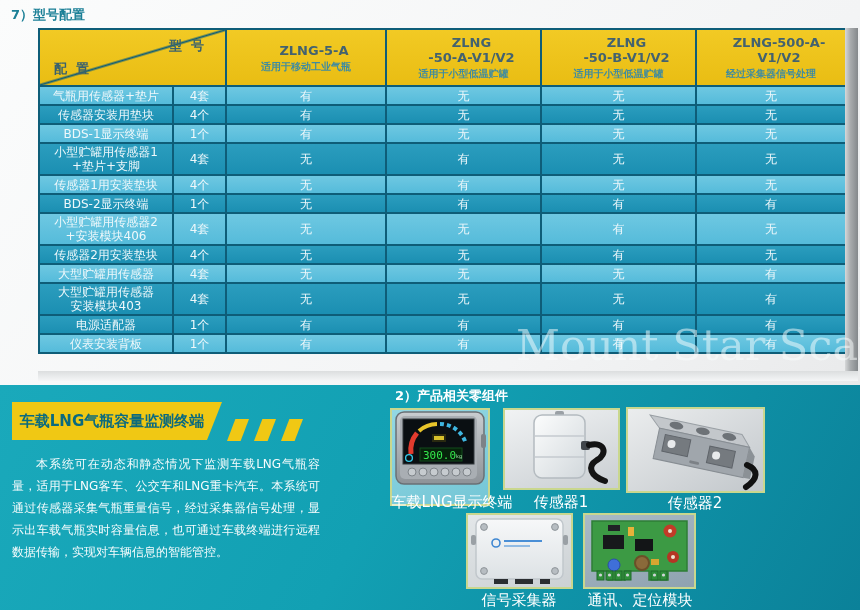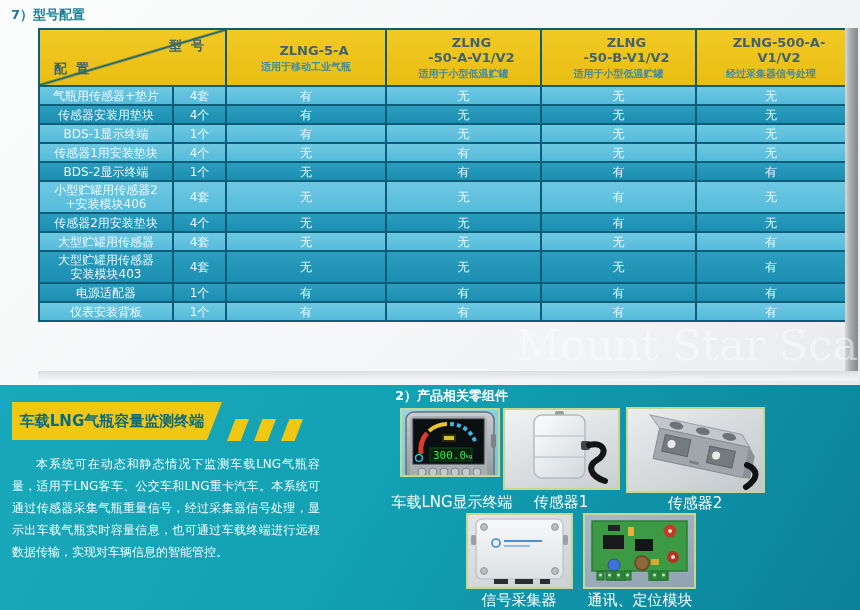--- a/index.html
+++ b/index.html
@@ -54,21 +54,21 @@
   .banner-stripe { position:absolute; top:34px; width:22px; height:22px; background:#f0c814;
     clip-path:polygon(38% 0,100% 0,62% 100%,0 100%); }
   .bs1 { left:227px; } .bs2 { left:254px; } .bs3 { left:281px; }
 
   .description { position:absolute; left:12px; top:68px; width:308px; font-size:12px; line-height:22px;
     color:#f6fcfd; text-align:justify; text-indent:2em; }
 
   .components-title { position:absolute; left:395px; top:2px; font-size:13px; font-weight:bold; color:#ffffff; }
 
   .photo { position:absolute; border:2px solid #c9d78e; overflow:hidden; }
-  .photo-terminal { left:400px; top:23px; width:100px; height:69px; background:linear-gradient(160deg,#93d8e3,#74c6d6);text-align:center; }
+  .photo-terminal { left:390px; top:23px; width:100px; height:98px; background:linear-gradient(160deg,#93d8e3,#74c6d6);text-align:center; }
   .photo-sensor1 { left:503px; top:23px; width:117px; height:82px; background:linear-gradient(160deg,#f1f3f4,#c9ced2); }
   .photo-sensor2 { left:626px; top:22px; width:139px; height:86px; background:linear-gradient(150deg,#ebedee,#c2c7cb); }
   .photo-collector { left:466px; top:128px; width:107px; height:76px; background:linear-gradient(160deg,#e3e7e9,#ccd1d4); }
   .photo-pcb { left:583px; top:128px; width:113px; height:76px; background:linear-gradient(160deg,#a9bac6,#8fa2b0); }
   .photo svg { display:block; }
 
   .product-label { position:absolute; transform:translateX(-50%); font-size:15px; color:#ffffff; white-space:nowrap; }
   .pl1 { left:452px; top:108px; } .pl2 { left:561px; top:108px; } .pl3 { left:695px; top:109px; }
   .pl4 { left:519px; top:206px; } .pl5 { left:640px; top:206px; }
 </style>
@@ -132,20 +132,29 @@
             <td class="val">有</td>
             <td class="val">无</td>
             <td class="val">无</td>
             <td class="val">无</td>
           </tr>
           <tr class="light">
             <td class="item">BDS-1显示终端</td>
             <td class="qty">1个</td>
             <td class="val">有</td>
             <td class="val">无</td>
+            <td class="val">无</td>
+            <td class="val">无</td>
+          </tr>
+          <tr class="dark tall">
+            <td class="item">小型贮罐用传感器1
++垫片+支脚</td>
+            <td class="qty">4套</td>
+            <td class="val">无</td>
+            <td class="val">有</td>
             <td class="val">无</td>
             <td class="val">无</td>
           </tr>
           <tr class="light">
             <td class="item">传感器1用安装垫块</td>
             <td class="qty">4个</td>
             <td class="val">无</td>
             <td class="val">有</td>
             <td class="val">无</td>
             <td class="val">无</td>

